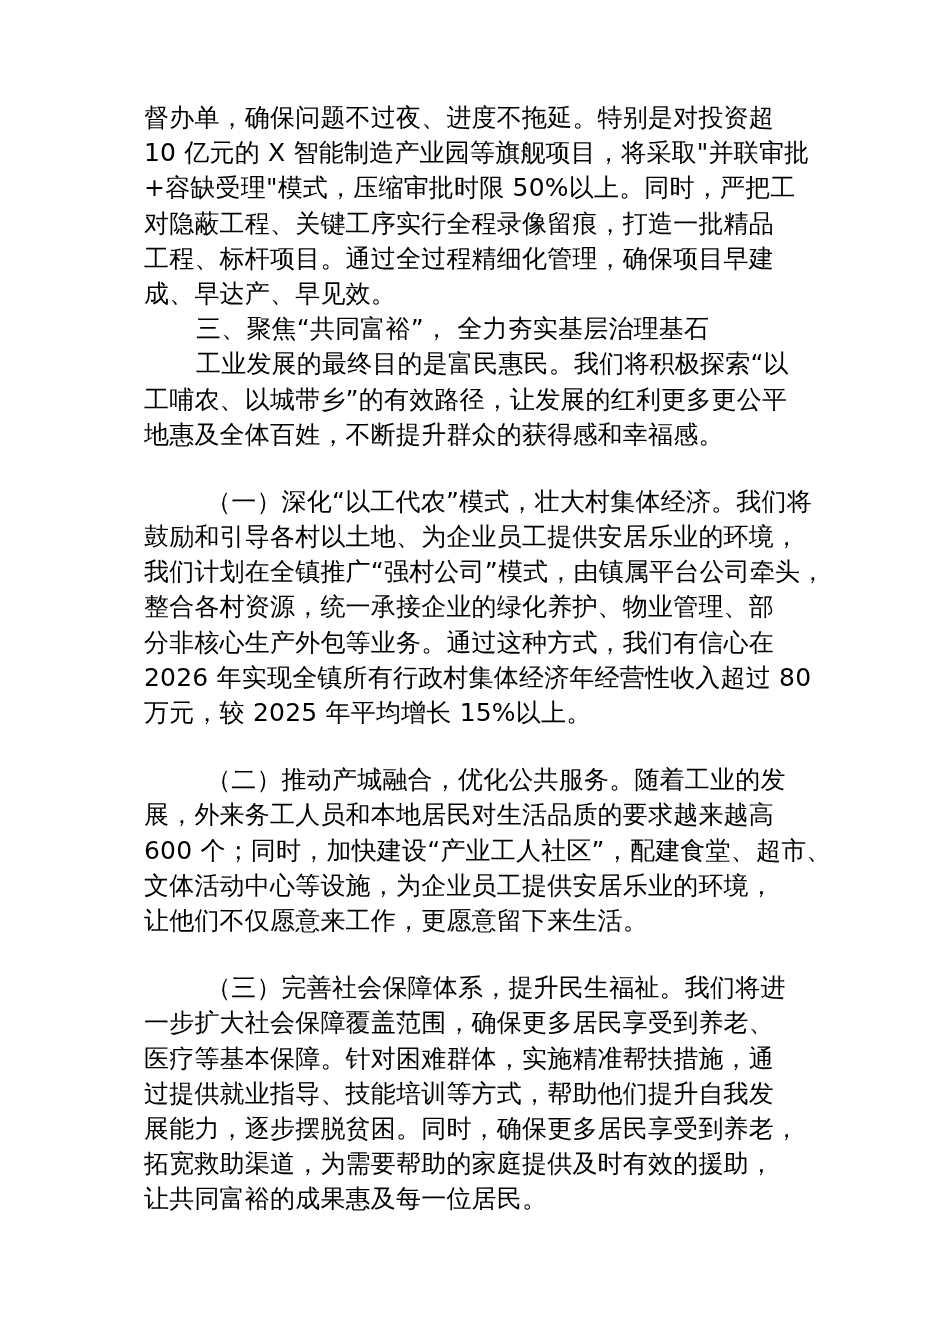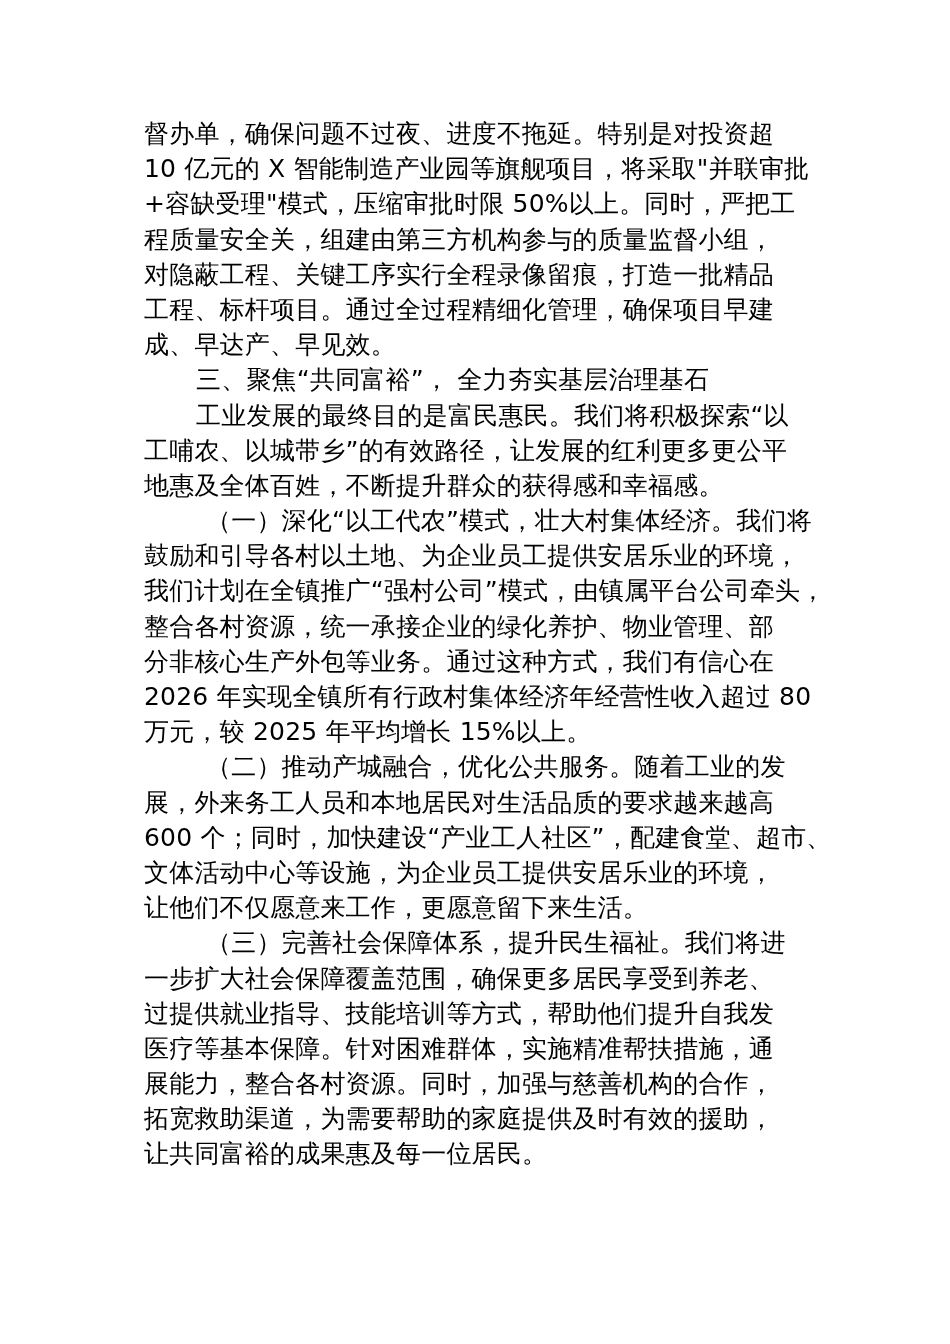--- a/index.html
+++ b/index.html
@@ -11,42 +11,41 @@
     width: 950px;
     height: 1344px;
     position: relative;
     overflow: hidden;
     font-family: "DejaVu Sans", "Liberation Sans", sans-serif;
     color: #000000;
   }
   .page {
     position: absolute;
     left: 144px;
-    top: 116px;
+    top: 100px;
     width: 690px;
   }
   .line {
     height: 35.2px;
     line-height: 35.2px;
     font-size: 25px;
     white-space: nowrap;
     letter-spacing: 0.2px;
   }
   .indent2 { padding-left: 52px; }
-  .indent3 { padding-left: 62px; }
+  .indent3 { padding-left: 62px; margin-top: 32px; }
 </style>
 </head>
 <body>
 
 <div class="page">
   <div>
     <div class="line">督办单，确保问题不过夜、进度不拖延。特别是对投资超</div>
     <div class="line">10 亿元的 X 智能制造产业园等旗舰项目，将采取"并联审批</div>
     <div class="line">+容缺受理"模式，压缩审批时限 50%以上。同时，严把工</div>
-    <div class="line">程质量安全关，组建由第三方机构参与的质量监督小组，</div>
     <div class="line">对隐蔽工程、关键工序实行全程录像留痕，打造一批精品</div>
     <div class="line">工程、标杆项目。通过全过程精细化管理，确保项目早建</div>
     <div class="line">成、早达产、早见效。</div>
   </div>
 
   <div class="line indent2">三、聚焦“共同富裕”， 全力夯实基层治理基石</div>
 
   <div>
     <div class="line indent2">工业发展的最终目的是富民惠民。我们将积极探索“以</div>
     <div class="line">工哺农、以城带乡”的有效路径，让发展的红利更多更公平</div>
@@ -67,19 +66,19 @@
     <div class="line indent3">（二）推动产城融合，优化公共服务。随着工业的发</div>
     <div class="line">展，外来务工人员和本地居民对生活品质的要求越来越高</div>
     <div class="line">600 个；同时，加快建设“产业工人社区”，配建食堂、超市、</div>
     <div class="line">文体活动中心等设施，为企业员工提供安居乐业的环境，</div>
     <div class="line">让他们不仅愿意来工作，更愿意留下来生活。</div>
   </div>
 
   <div>
     <div class="line indent3">（三）完善社会保障体系，提升民生福祉。我们将进</div>
     <div class="line">一步扩大社会保障覆盖范围，确保更多居民享受到养老、</div>
+    <div class="line">医疗等基本保障。针对困难群体，实施精准帮扶措施，通</div>
     <div class="line">过提供就业指导、技能培训等方式，帮助他们提升自我发</div>
-    <div class="line">医疗等基本保障。针对困难群体，实施精准帮扶措施，通</div>
-    <div class="line">展能力，整合各村资源。同时，加强与慈善机构的合作，</div>
+    <div class="line">展能力，逐步摆脱贫困。同时，确保更多居民享受到养老，</div>
     <div class="line">拓宽救助渠道，为需要帮助的家庭提供及时有效的援助，</div>
     <div class="line">让共同富裕的成果惠及每一位居民。</div>
   </div>
 </div>
 
 </body></html>

